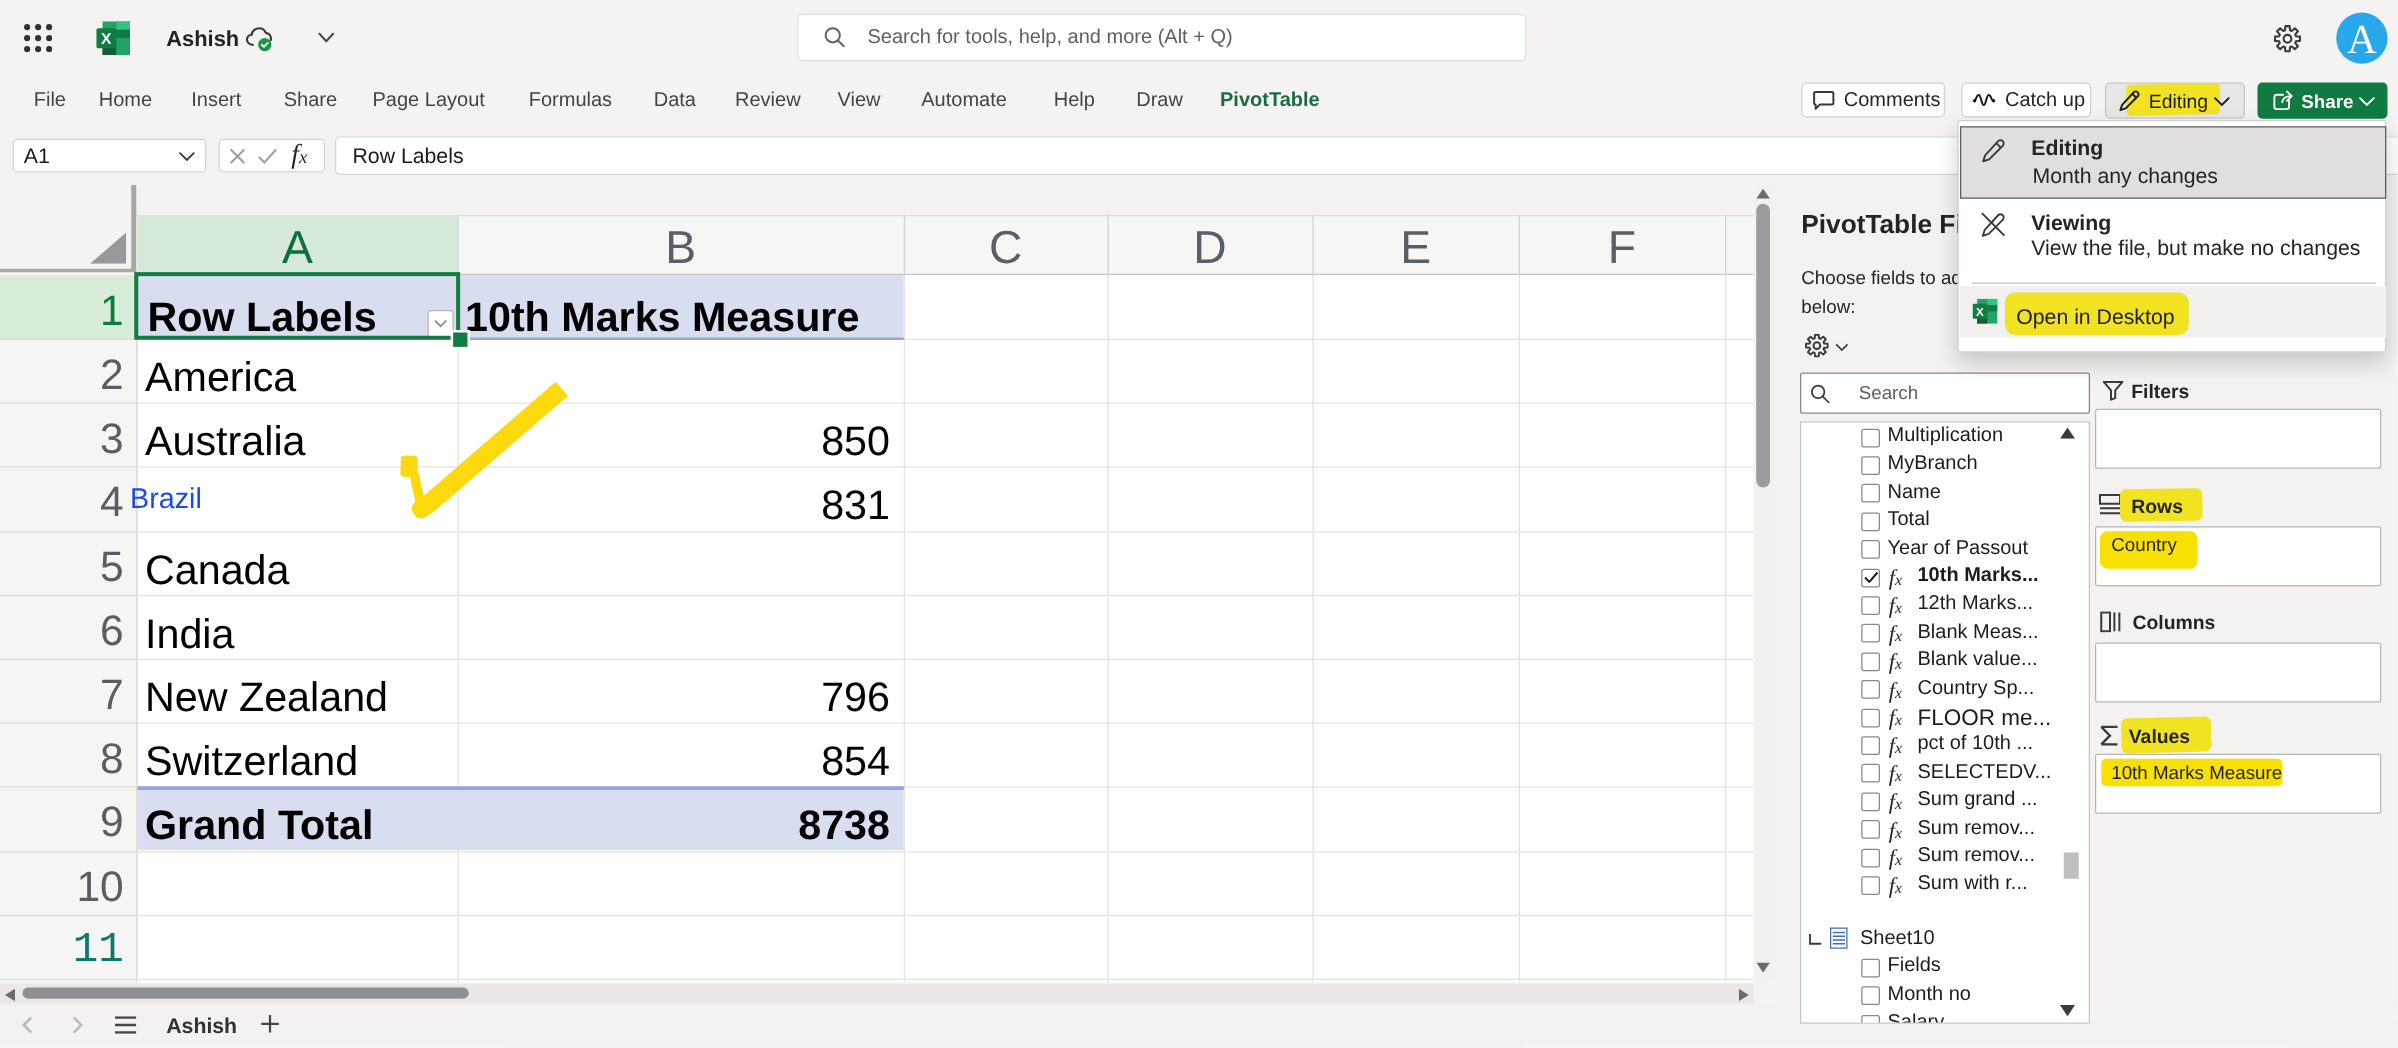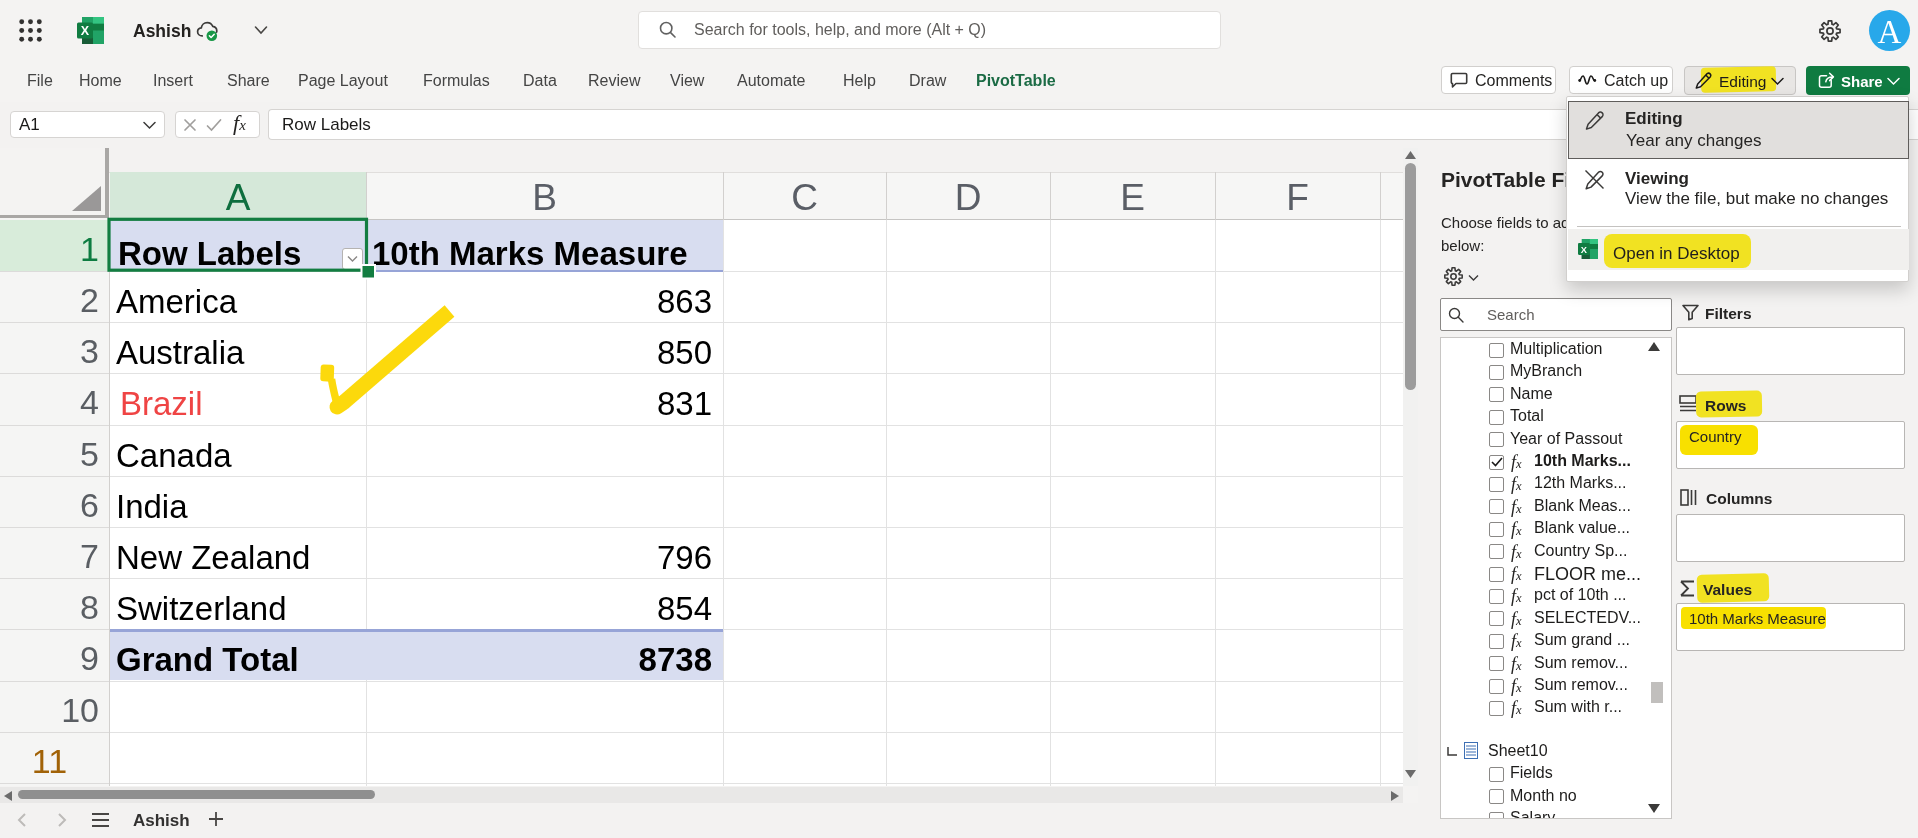--- a/index.html
+++ b/index.html
@@ -158,21 +158,21 @@
   <div class="abs" style="left:0;top:75.7px;width:99px;text-align:right;font-size:34px;line-height:51.2px;color:#0d7c41;">1</div>
   <div class="abs" style="left:0;top:126.9px;width:99px;text-align:right;font-size:34px;line-height:51.2px;color:#5a5e63;">2</div>
   <div class="abs" style="left:0;top:178.1px;width:99px;text-align:right;font-size:34px;line-height:51.2px;color:#5a5e63;">3</div>
   <div class="abs" style="left:0;top:229.3px;width:99px;text-align:right;font-size:34px;line-height:51.2px;color:#5a5e63;">4</div>
   <div class="abs" style="left:0;top:280.5px;width:99px;text-align:right;font-size:34px;line-height:51.2px;color:#5a5e63;">5</div>
   <div class="abs" style="left:0;top:331.7px;width:99px;text-align:right;font-size:34px;line-height:51.2px;color:#5a5e63;">6</div>
   <div class="abs" style="left:0;top:382.9px;width:99px;text-align:right;font-size:34px;line-height:51.2px;color:#5a5e63;">7</div>
   <div class="abs" style="left:0;top:434.1px;width:99px;text-align:right;font-size:34px;line-height:51.2px;color:#5a5e63;">8</div>
   <div class="abs" style="left:0;top:485.3px;width:99px;text-align:right;font-size:34px;line-height:51.2px;color:#5a5e63;">9</div>
   <div class="abs" style="left:0;top:536.5px;width:99px;text-align:right;font-size:34px;line-height:51.2px;color:#5a5e63;">10</div>
-  <div class="abs" style="left:0;top:587.7px;width:99px;text-align:center;font-size:34px;line-height:51.2px;color:#a16207;">11</div>
+  <div class="abs" style="left:0;top:587.7px;width:99px;text-align:right;font-size:34px;line-height:51.2px;color:#0f766e;font-family:Liberation Mono, monospace;">11</div>
 
   <div class="abs" style="left:0;top:122.9px;width:108.5px;height:1px;background:#dcdbda;"></div>
   <div class="abs" style="left:0;top:174.1px;width:108.5px;height:1px;background:#dcdbda;"></div>
   <div class="abs" style="left:0;top:225.3px;width:108.5px;height:1px;background:#dcdbda;"></div>
   <div class="abs" style="left:0;top:276.5px;width:108.5px;height:1px;background:#dcdbda;"></div>
   <div class="abs" style="left:0;top:327.7px;width:108.5px;height:1px;background:#dcdbda;"></div>
   <div class="abs" style="left:0;top:378.9px;width:108.5px;height:1px;background:#dcdbda;"></div>
   <div class="abs" style="left:0;top:430.1px;width:108.5px;height:1px;background:#dcdbda;"></div>
   <div class="abs" style="left:0;top:481.3px;width:108.5px;height:1px;background:#dcdbda;"></div>
   <div class="abs" style="left:0;top:532.5px;width:108.5px;height:1px;background:#dcdbda;"></div>
@@ -201,27 +201,26 @@
   <div class="abs" style="left:110px;top:71.7px;width:613px;height:51.2px;background:#d8ddf0;"></div>
   <div class="abs" style="left:110px;top:481.3px;width:613px;height:51.2px;background:#d8ddf0;"></div>
 
   <div class="abs" style="left:366px;top:121.5px;width:357px;height:2.6px;background:#97a4d7;"></div>
   <div class="abs" style="left:110px;top:481px;width:613px;height:2.6px;background:#97a4d7;"></div>
 
   <div class="abs" style="left:118px;top:86.6px;font-size:33px;font-weight:bold;color:#000;">Row Labels</div>
   <div class="abs" style="left:372px;top:86.6px;font-size:33px;font-weight:bold;color:#000;">10th Marks Measure</div>
   <div class="abs" style="left:116px;top:134.9px;font-size:33px;color:#000;">America</div>
   <div class="abs" style="left:116px;top:186.1px;font-size:33px;color:#000;">Australia</div>
-  <div class="abs" style="left:120px;top:237.3px;font-size:33px;color:#ef4444;">Brazil</div>
+  <div class="abs" style="left:104px;top:237.3px;font-size:23px;color:#1d4ed8;">Brazil</div>
   <div class="abs" style="left:116px;top:288.5px;font-size:33px;color:#000;">Canada</div>
   <div class="abs" style="left:116px;top:339.7px;font-size:33px;color:#000;">India</div>
   <div class="abs" style="left:116px;top:442.1px;font-size:33px;color:#000;">Switzerland</div>
   <div class="abs" style="left:116px;top:390.9px;font-size:33px;color:#000;">New Zealand</div>
   <div class="abs" style="left:116px;top:493.3px;font-size:33px;font-weight:bold;color:#000;">Grand Total</div>
-  <div class="abs" style="left:400px;top:134.9px;width:312px;text-align:right;font-size:33px;color:#000;">863</div>
   <div class="abs" style="left:400px;top:186.1px;width:312px;text-align:right;font-size:33px;color:#000;">850</div>
   <div class="abs" style="left:400px;top:237.3px;width:312px;text-align:right;font-size:33px;color:#000;">831</div>
   <div class="abs" style="left:400px;top:390.9px;width:312px;text-align:right;font-size:33px;color:#000;">796</div>
   <div class="abs" style="left:400px;top:442.1px;width:312px;text-align:right;font-size:33px;color:#000;">854</div>
   <div class="abs" style="left:400px;top:493.3px;width:312px;text-align:right;font-size:33px;font-weight:bold;color:#000;">8738</div>
 
   <div class="abs" style="left:342px;top:100px;width:21px;height:22px;background:#fff;border:1px solid #b5b3b1;border-radius:3px;"></div>
   <svg class="abs" style="left:347px;top:107px" width="11" height="8" viewBox="0 0 11 8">
     <path d="M1 1.5 L5.5 6 L10 1.5" fill="none" stroke="#8a8886" stroke-width="1.4"></path>
   </svg>
@@ -403,21 +402,21 @@
   <div class="abs" style="left:271px;top:462px;font-size:15px;color:#252423;">10th Marks Measure</div>
 </div>
 
 <div class="abs" id="menu" style="left:1566px;top:96px;width:343px;height:186px;background:#fff;border:1px solid #d1cfcd;border-radius:2px;box-shadow:0 8px 18px rgba(0,0,0,0.18);">
   <div class="abs" style="left:0.5px;top:4px;width:341px;height:57.5px;background:#e1dfdd;border:1.4px solid #5f5d5b;"></div>
   <svg class="abs" style="left:17px;top:13px" width="22" height="22" viewBox="0 0 22 22">
     <path d="M14.5 2.9 a2.6 2.6 0 0 1 3.7 3.7 L7.3 17.5 l-4.8 1.6 1.6-4.8 z" fill="none" stroke="#3b3a39" stroke-width="1.5" stroke-linejoin="round"></path>
     <path d="M13.2 4.7 l3.4 3.4" stroke="#3b3a39" stroke-width="1.5"></path>
   </svg>
   <div class="abs" style="left:58px;top:12px;font-size:17px;font-weight:bold;color:#252423;">Editing</div>
-  <div class="abs" style="left:59px;top:33.5px;font-size:17px;color:#252423;">Year any changes</div>
+  <div class="abs" style="left:59px;top:33.5px;font-size:17px;color:#252423;">Month any changes</div>
   <svg class="abs" style="left:15px;top:70px" width="25" height="25" viewBox="0 0 25 25">
     <path d="M16.5 5.2 a2.6 2.6 0 0 1 3.7 3.7 L9 20.1 l-4.8 1.6 1.6-4.8 z" fill="none" stroke="#3b3a39" stroke-width="1.5" stroke-linejoin="round"></path>
     <path d="M3.5 3.5 L21.5 21.5" stroke="#3b3a39" stroke-width="1.5"></path>
   </svg>
   <div class="abs" style="left:58px;top:71.5px;font-size:17px;font-weight:bold;color:#252423;">Viewing</div>
   <div class="abs" style="left:58px;top:91.6px;font-size:17px;color:#252423;">View the file, but make no changes</div>
   <div class="abs" style="left:10px;top:128.5px;width:324px;height:1px;background:#c4c2c0;"></div>
   <div class="abs" style="left:1px;top:132px;width:341px;height:41px;background:#f1f0ee;"></div>
   <div class="abs" style="left:37px;top:137px;width:147px;height:34px;background:#f1e222;border-radius:8px;"></div>
   <svg class="abs" style="left:11px;top:142px" width="20" height="20" viewBox="0 0 27 27">

